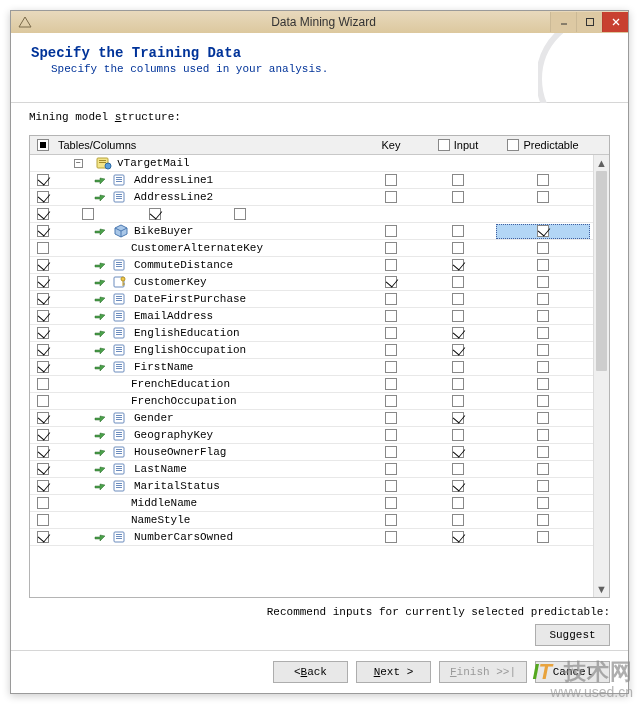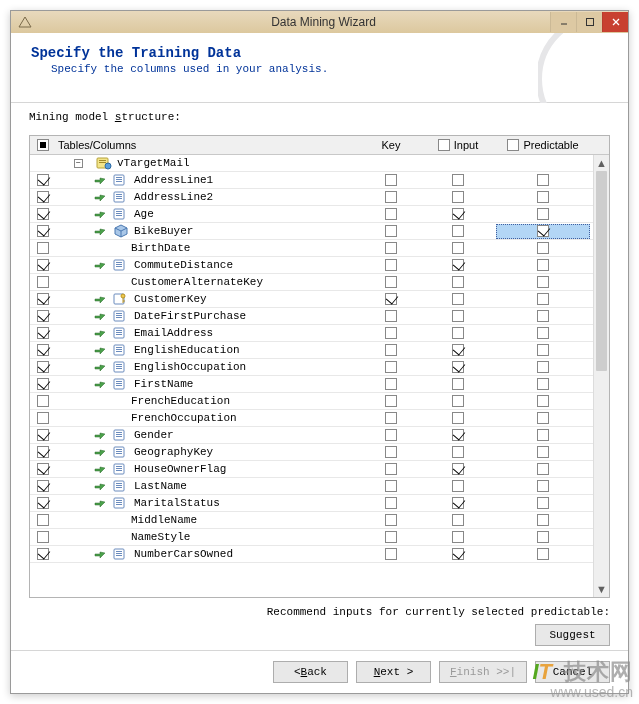--- a/index.html
+++ b/index.html
@@ -448,36 +448,20 @@
                   <span class="cb"></span>
                 </div>
                 <div class="col-pred">
                   <span class="cb"></span>
                 </div>
               </div>
               <div class="trow">
                 <div class="col-sel">
                   <span class="cb checked"></span>
                 </div>
-                <div class="col-name indent-2">
-                  <span class="ic ic-arrow">
-                    <svg viewBox="0 0 12 12">
-                      <path d="M1 9 L6 4 L6 6 L11 6 L11 8 L6 8 L6 10 Z" transform="rotate(180 6 7)" fill="#4aa04a" stroke="#2c6a2c" stroke-width="0.5"></path>
-                    </svg>
-                  </span>
-                  <span class="ic">
-                    <svg width="16" height="14">
-                      <rect x="1" y="2" width="10" height="10" rx="1" fill="#fff" stroke="#6a8bbd"></rect>
-                      <rect x="3" y="4" width="6" height="1" fill="#6a8bbd"></rect>
-                      <rect x="3" y="6" width="6" height="1" fill="#6a8bbd"></rect>
-                      <rect x="3" y="8" width="6" height="1" fill="#6a8bbd"></rect>
-                    </svg>
-                  </span>
-                  <span class="row-name">Age</span>
-                </div>
                 <div class="col-key">
                   <span class="cb"></span>
                 </div>
                 <div class="col-input">
                   <span class="cb checked"></span>
                 </div>
                 <div class="col-pred">
                   <span class="cb"></span>
                 </div>
               </div>
@@ -512,21 +496,21 @@
                     <span class="cb checked"></span>
                   </div>
                 </div>
               </div>
               <div class="trow">
                 <div class="col-sel">
                   <span class="cb"></span>
                 </div>
                 <div class="col-name indent-2">
                   <span style="width: 34px; display: inline-block;"></span>
-                  <span class="row-name">BirthDate</span>
+                  <span class="row-name">CustomerAlternateKey</span>
                 </div>
                 <div class="col-key">
                   <span class="cb"></span>
                 </div>
                 <div class="col-input">
                   <span class="cb"></span>
                 </div>
                 <div class="col-pred">
                   <span class="cb"></span>
                 </div>
@@ -549,38 +533,20 @@
                       <rect x="3" y="8" width="6" height="1" fill="#6a8bbd"></rect>
                     </svg>
                   </span>
                   <span class="row-name">CommuteDistance</span>
                 </div>
                 <div class="col-key">
                   <span class="cb"></span>
                 </div>
                 <div class="col-input">
                   <span class="cb checked"></span>
-                </div>
-                <div class="col-pred">
-                  <span class="cb"></span>
-                </div>
-              </div>
-              <div class="trow">
-                <div class="col-sel">
-                  <span class="cb"></span>
-                </div>
-                <div class="col-name indent-2">
-                  <span style="width: 34px; display: inline-block;"></span>
-                  <span class="row-name">CustomerAlternateKey</span>
-                </div>
-                <div class="col-key">
-                  <span class="cb"></span>
-                </div>
-                <div class="col-input">
-                  <span class="cb"></span>
                 </div>
                 <div class="col-pred">
                   <span class="cb"></span>
                 </div>
               </div>
               <div class="trow">
                 <div class="col-sel">
                   <span class="cb checked"></span>
                 </div>
                 <div class="col-name indent-2">

